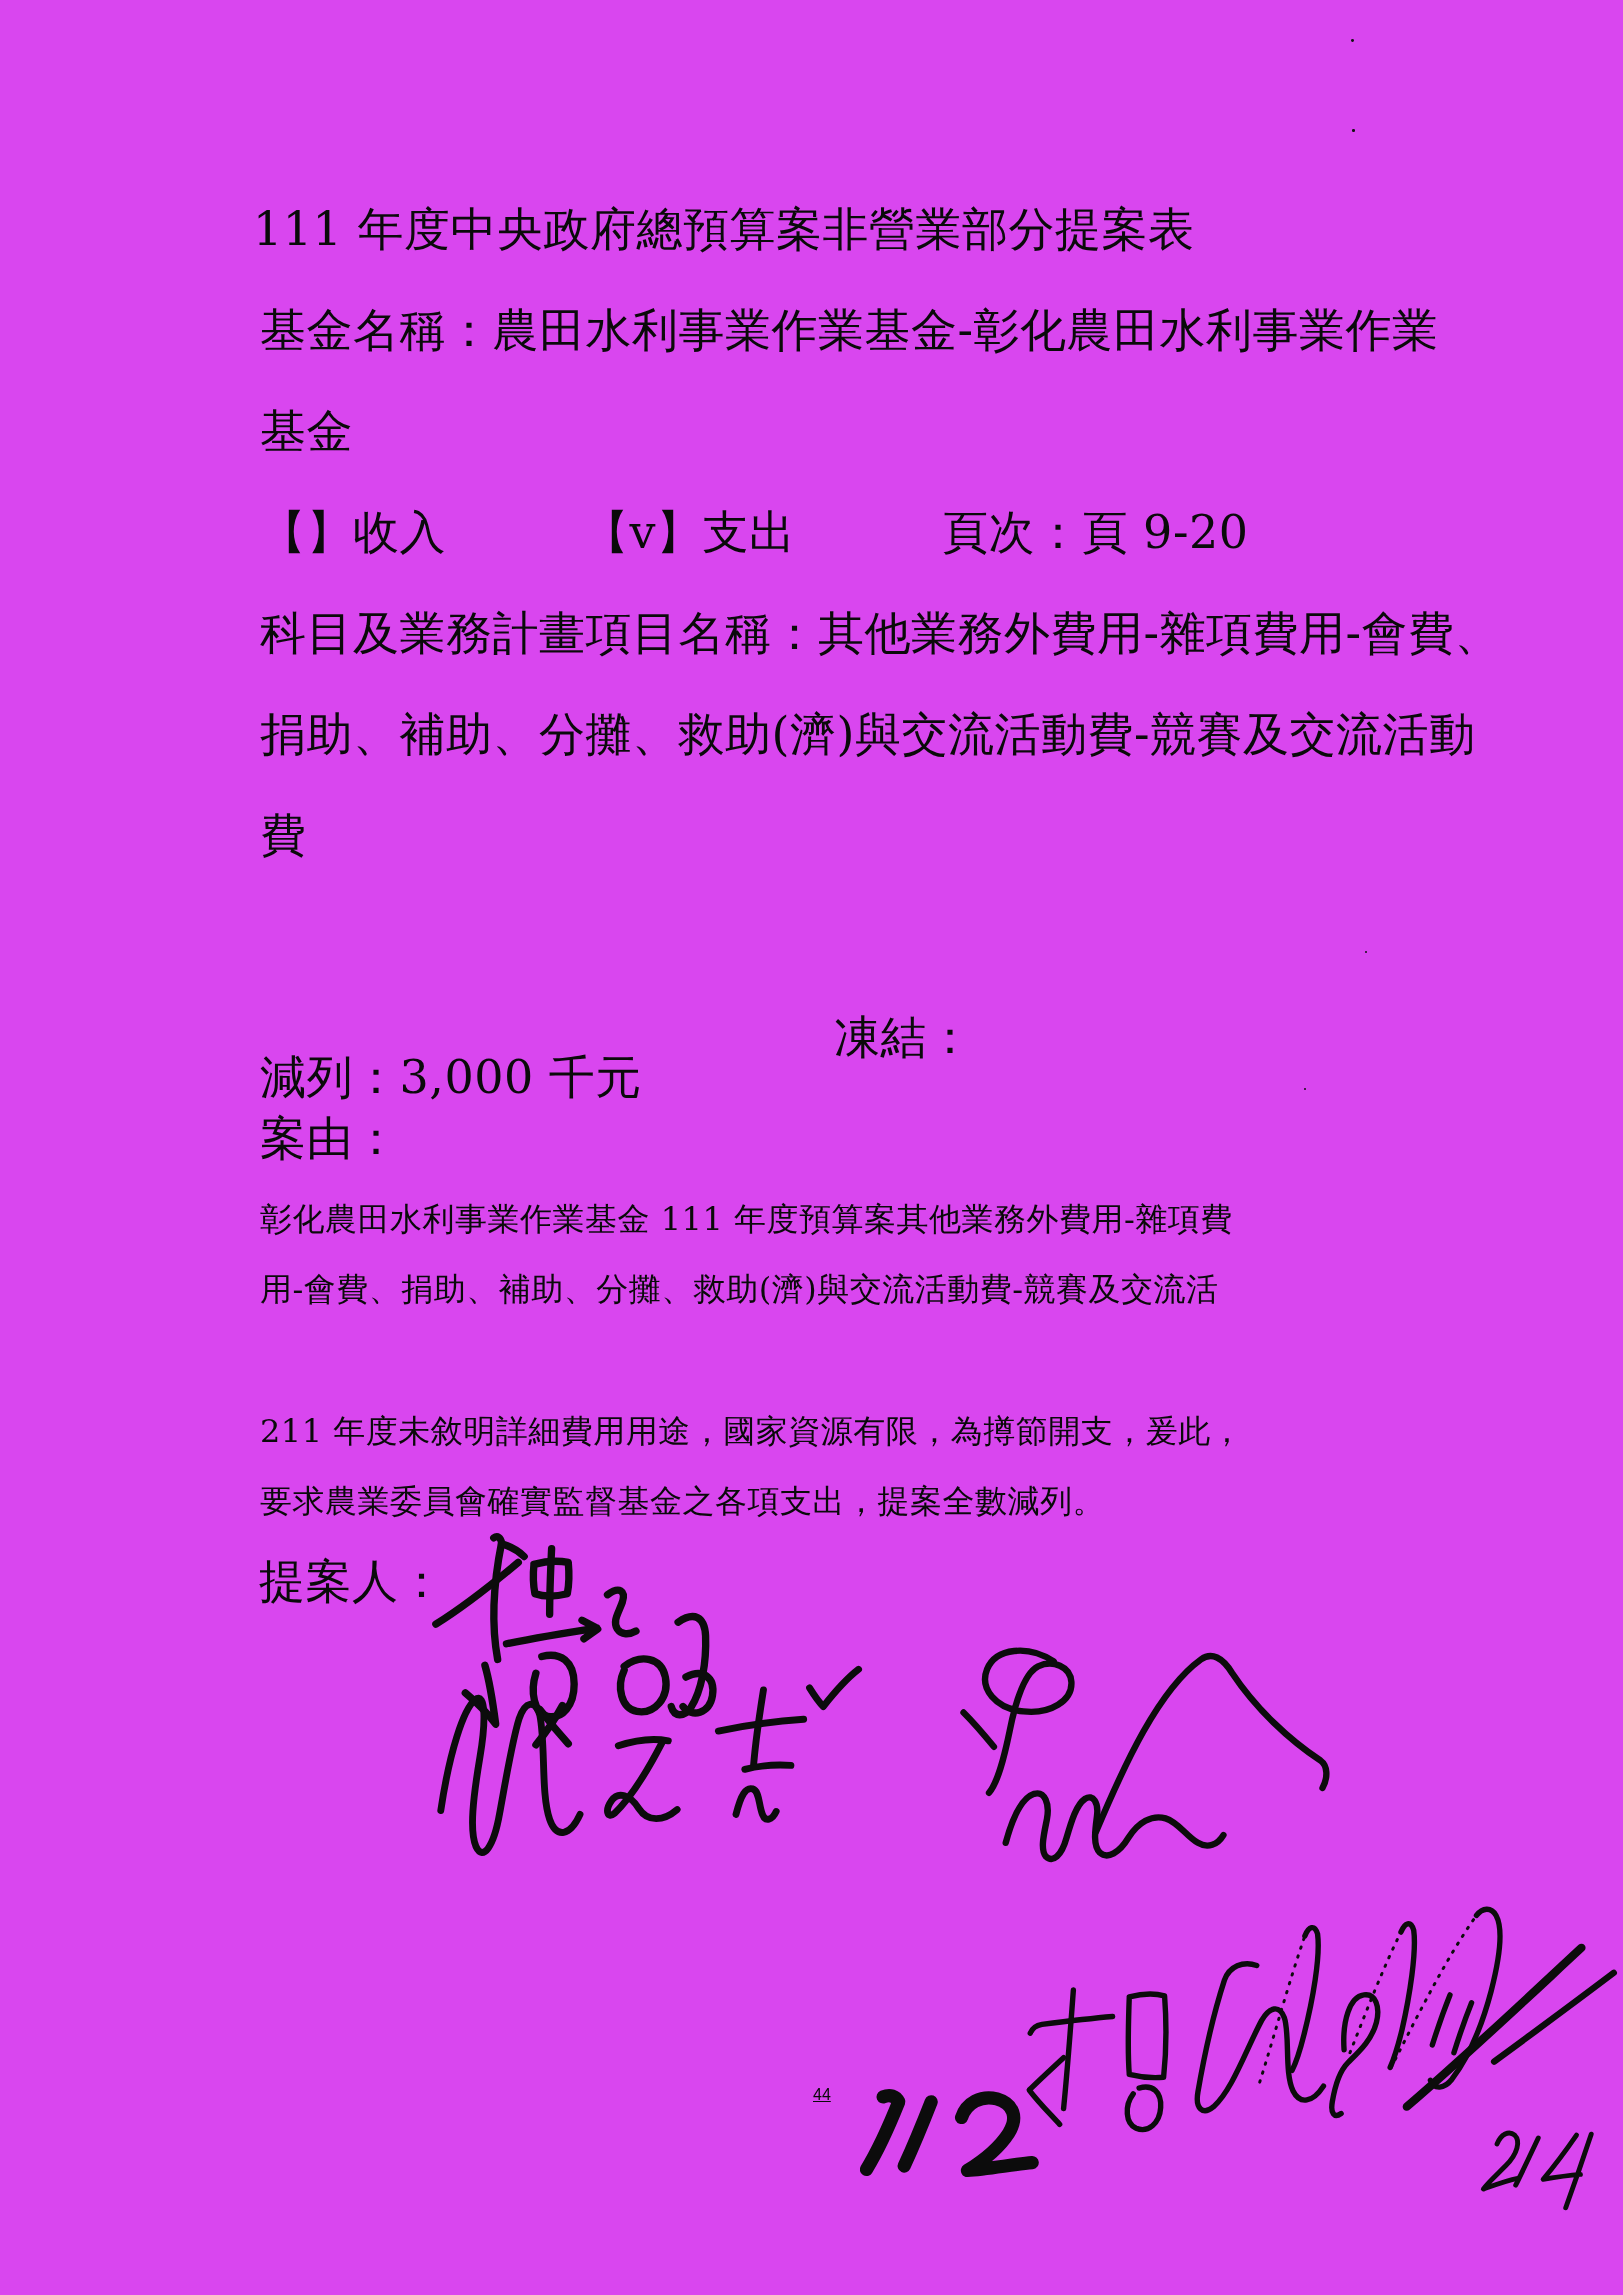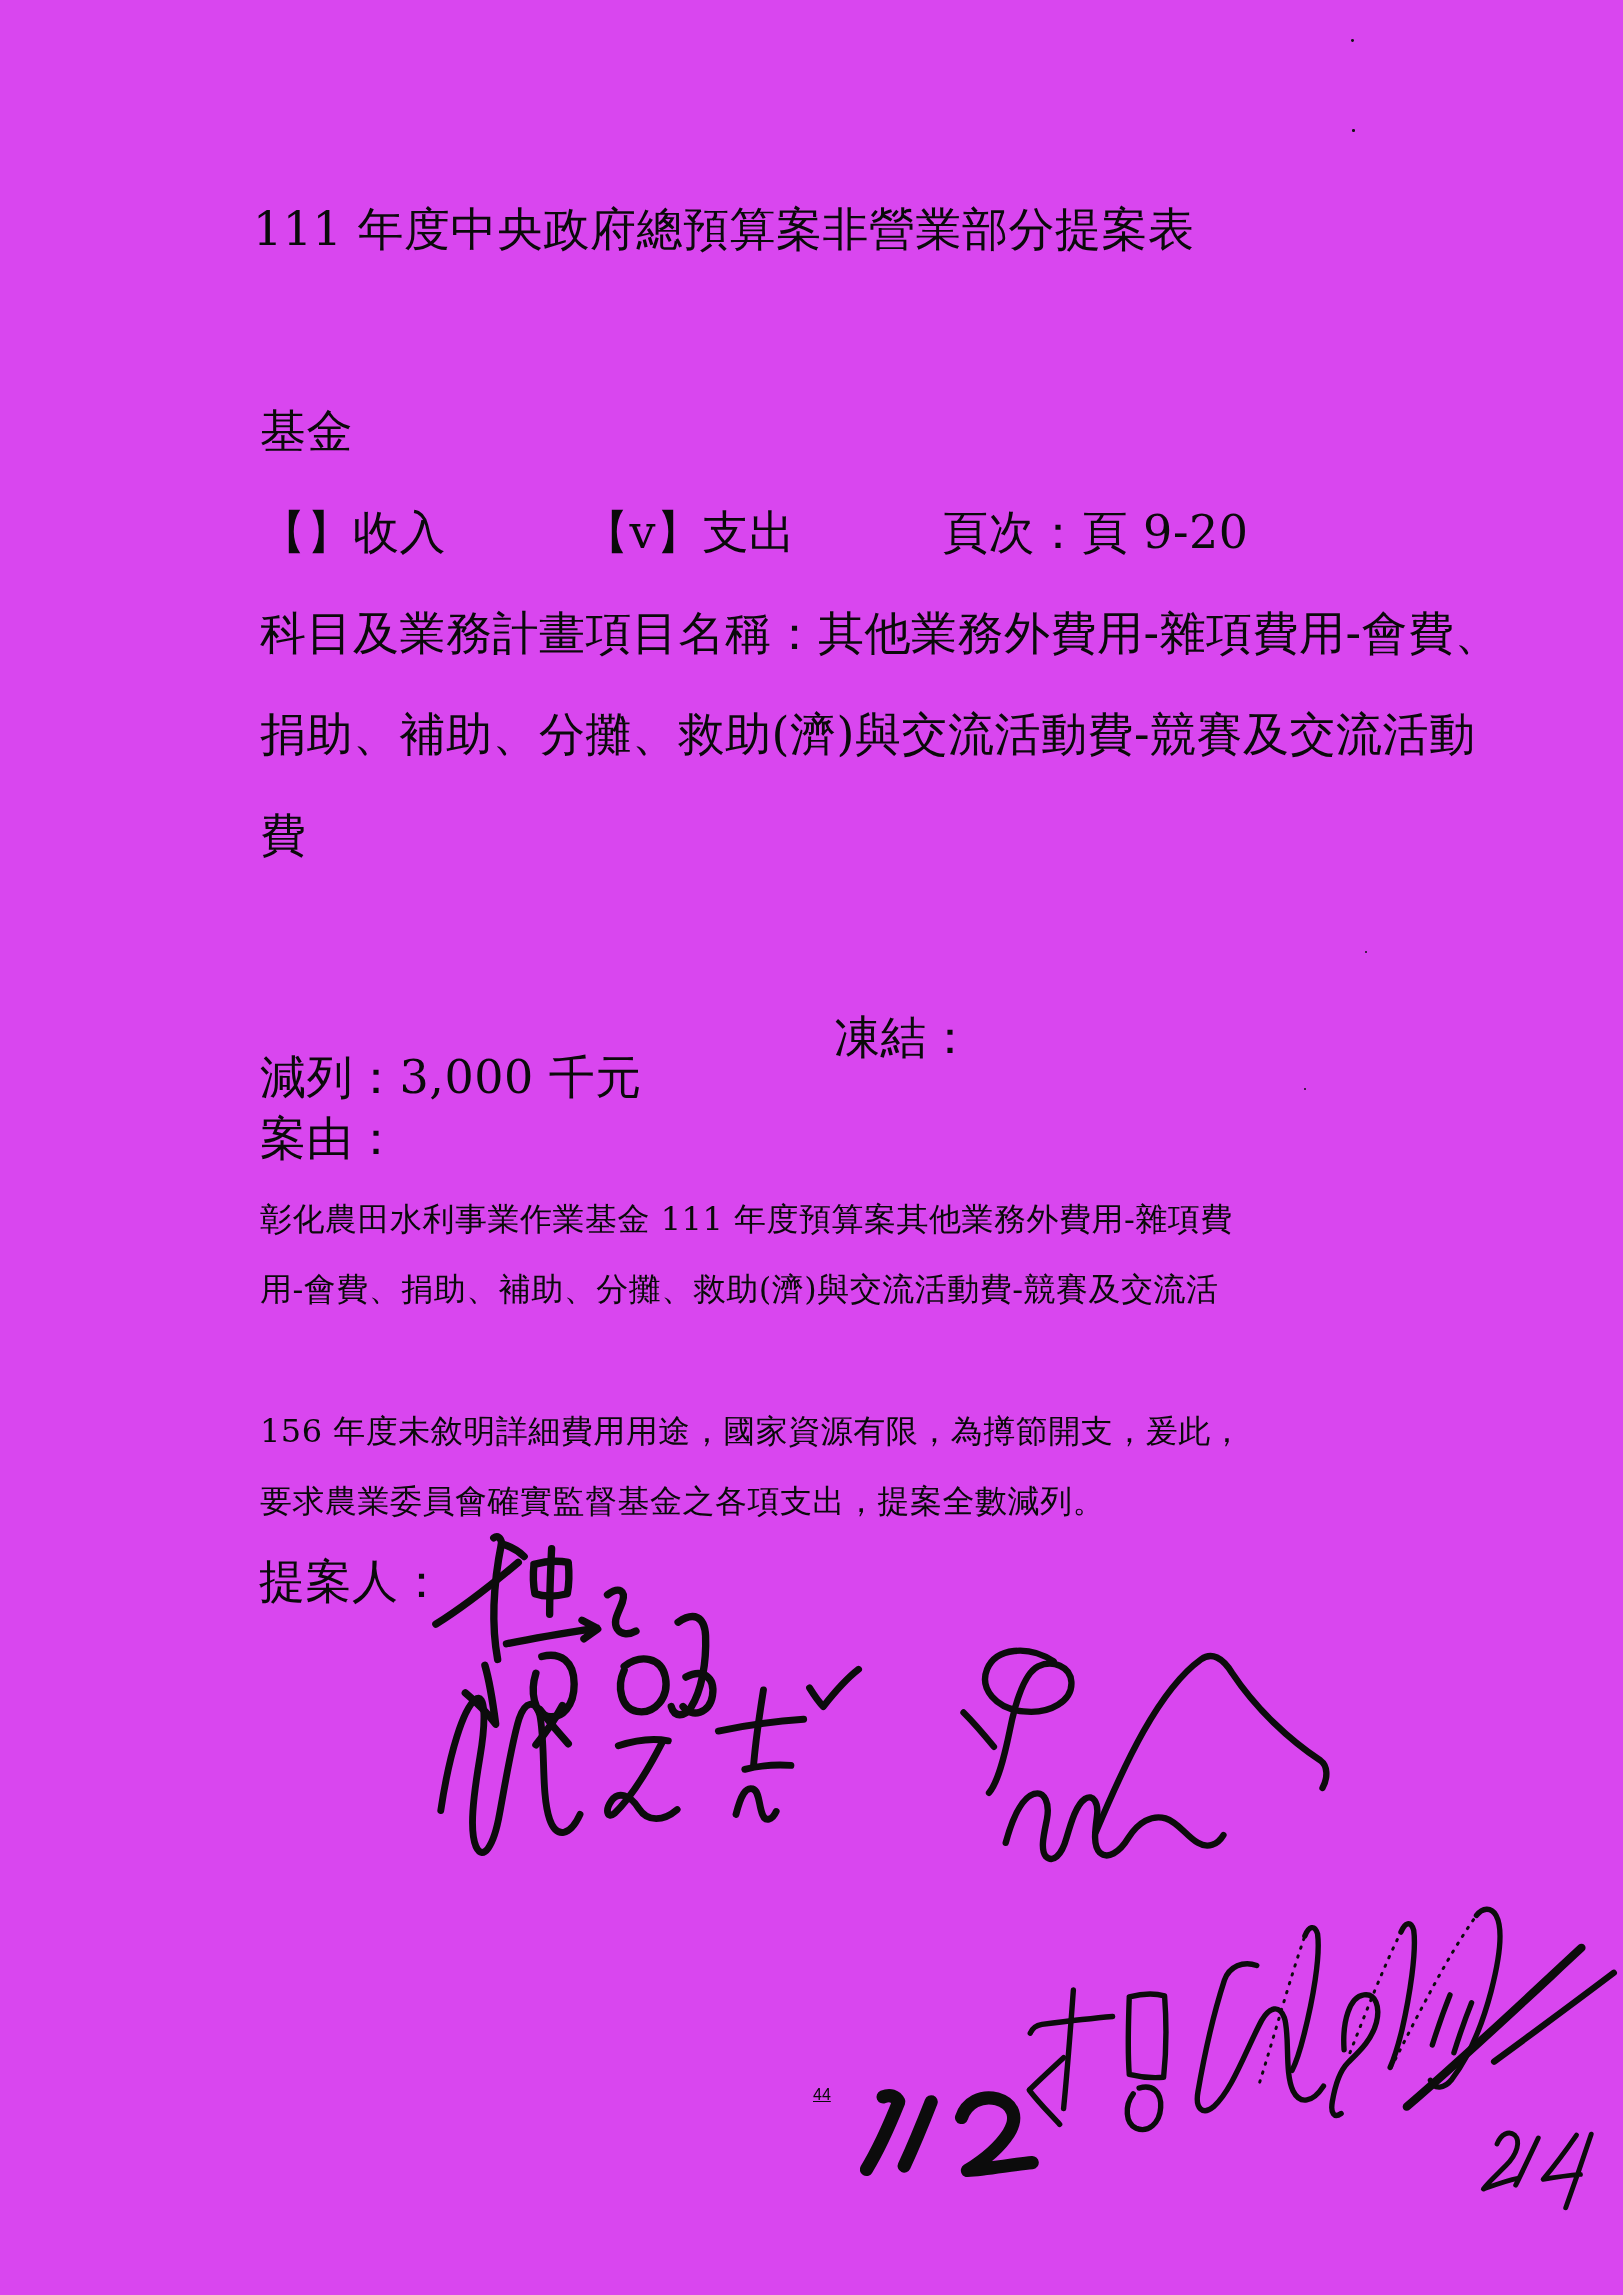--- a/index.html
+++ b/index.html
@@ -39,38 +39,39 @@
     stroke-linejoin: round;
   }
 </style>
 </head>
 <body>
 
 <div class="page">
 
   <span class="t h" style="left:253px; top:206px;">111 年度中央政府總預算案非營業部分提案表</span>
 
+  <span class="t h" style="left:260px; top:307px;">基金名稱：農田水利事業作業基金-彰化農田水利事業作業</span>
   <span class="t h" style="left:260px; top:408px;">基金</span>
 
   <span class="t h" style="left:260px;  top:509px;">【】收入</span>
   <span class="t h" style="left:583px; top:509px;">【v】支出</span>
   <span class="t h" style="left:942px; top:509px;">頁次：頁 9-20</span>
 
   <span class="t h" style="left:260px; top:711px;">捐助、補助、分攤、救助(濟)與交流活動費-競賽及交流活動</span>
   <span class="t h" style="left:260px; top:610px;">科目及業務計畫項目名稱：其他業務外費用-雜項費用-會費、</span>
   <span class="t h" style="left:260px; top:812px;">費</span>
 
   <span class="t h" style="left:260px;  top:1014px;margin-top:40px;">減列：3,000 千元</span>
   <span class="t h" style="left:834px; top:1014px;">凍結：</span>
 
   <span class="t h" style="left:260px; top:1115px;">案由：</span>
 
   <span class="t b" style="left:260px; top:1203px;">彰化農田水利事業作業基金 111 年度預算案其他業務外費用-雜項費</span>
   <span class="t b" style="left:260px; top:1273px;">用-會費、捐助、補助、分攤、救助(濟)與交流活動費-競賽及交流活</span>
-  <span class="t b" style="left:260px; top:1415px;">156 年度未敘明詳細費用用途，國家資源有限，為撙節開支，爰此，</span>
+  <span class="t b" style="left:260px; top:1415px;">211 年度未敘明詳細費用用途，國家資源有限，為撙節開支，爰此，</span>
   <span class="t b" style="left:260px; top:1485px;">要求農業委員會確實監督基金之各項支出，提案全數減列。</span>
 
   <span class="t h" style="left:259px; top:1558px;">提案人：</span>
 
   <span class="t pg" style="left:813px; top:2087px;">44</span>
 
   <div class="speck" style="left:1351px; top:39px;  width:2.9px; height:2.9px;"></div>
   <div class="speck" style="left:1352px; top:129px; width:2.5px; height:2.5px;"></div>
   <div class="speck" style="left:1365px; top:951px; width:2px; height:2px;"></div>
   <div class="speck" style="left:1304px; top:1088px; width:2px; height:2px;"></div>

